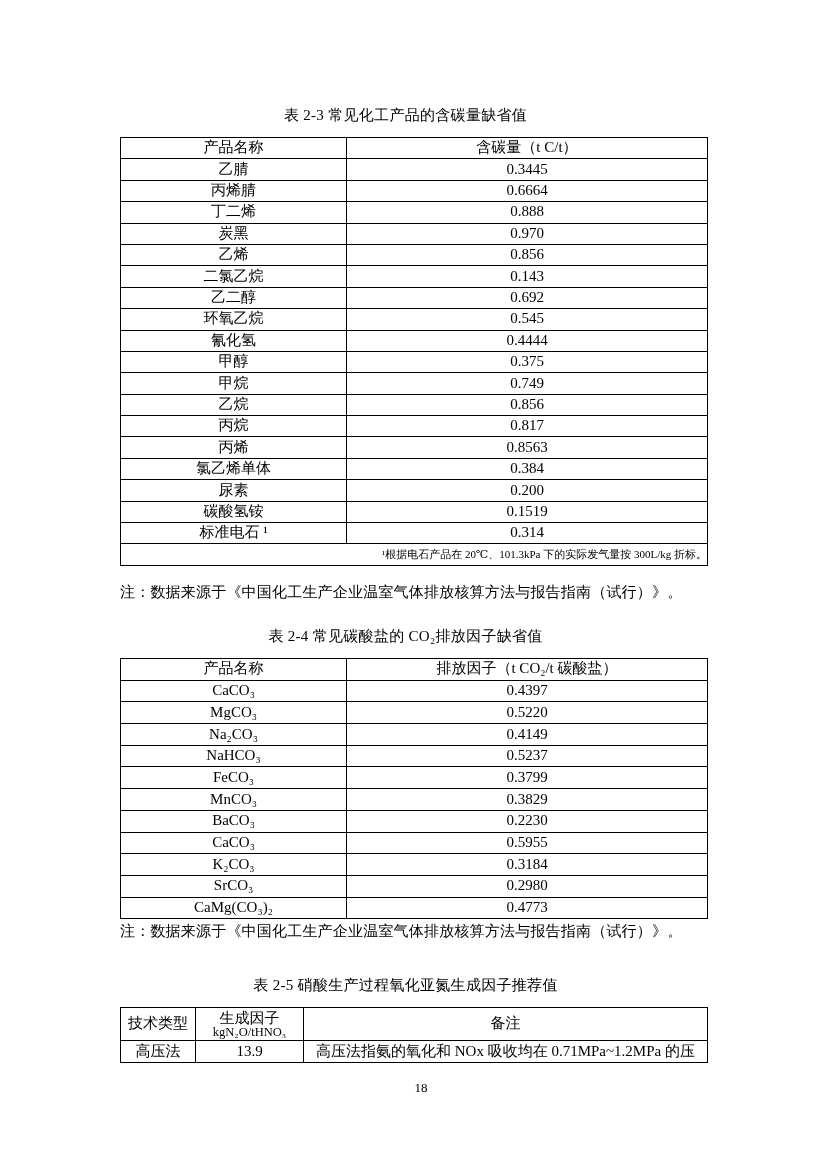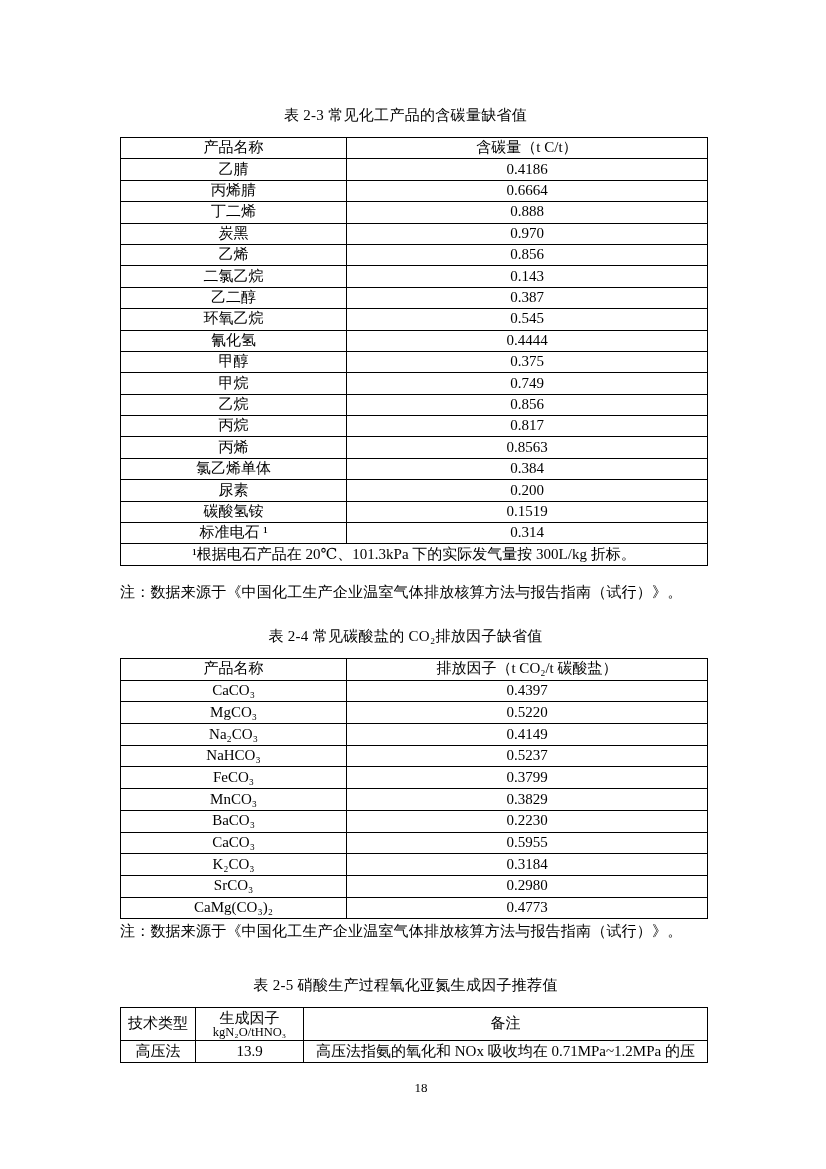--- a/index.html
+++ b/index.html
@@ -20,21 +20,21 @@
     font-size:15px;
     margin-top:12px;
   }
   th, td {
     border:1px solid #000; text-align:center; vertical-align:middle;
     font-weight:normal; padding:0; line-height:1.05;
     overflow:hidden; white-space:nowrap;
   }
   
   .t13 th, .t13 td { height:21.4px; }
-  .t13 .footnote-cell { text-align:center; font-size:15px; }
+  .t13 .footnote-cell { text-align:right; font-size:11px; }
   
   .t24 th, .t24 td { height:21.7px; }
   
   .t5 th { height:33px; }
   .t5 td { height:22px; }
   .t5 .hdr-sub { font-size:12.5px; line-height:13px; }
   .t5 .hdr-main { font-size:15px; line-height:16px; }
   .t5 tbody td:nth-child(3) { text-align:left; padding-left:12px; }
   .note-line {
     left:120px; width:620px; font-size:15px; line-height:18px;
@@ -61,21 +61,21 @@
     </colgroup>
   <thead>
     <tr>
       <th>产品名称</th>
       <th>含碳量（t C/t）</th>
     </tr>
   </thead>
   <tbody>
       <tr>
         <td>乙腈</td>
-        <td>0.4186</td>
+        <td>0.3445</td>
       </tr>
       <tr>
         <td>丙烯腈</td>
         <td>0.6664</td>
       </tr>
       <tr>
         <td>丁二烯</td>
         <td>0.888</td>
       </tr>
       <tr>
@@ -85,21 +85,21 @@
       <tr>
         <td>乙烯</td>
         <td>0.856</td>
       </tr>
       <tr>
         <td>二氯乙烷</td>
         <td>0.143</td>
       </tr>
       <tr>
         <td>乙二醇</td>
-        <td>0.387</td>
+        <td>0.692</td>
       </tr>
       <tr>
         <td>环氧乙烷</td>
         <td>0.545</td>
       </tr>
       <tr>
         <td>氰化氢</td>
         <td>0.4444</td>
       </tr>
       <tr>

